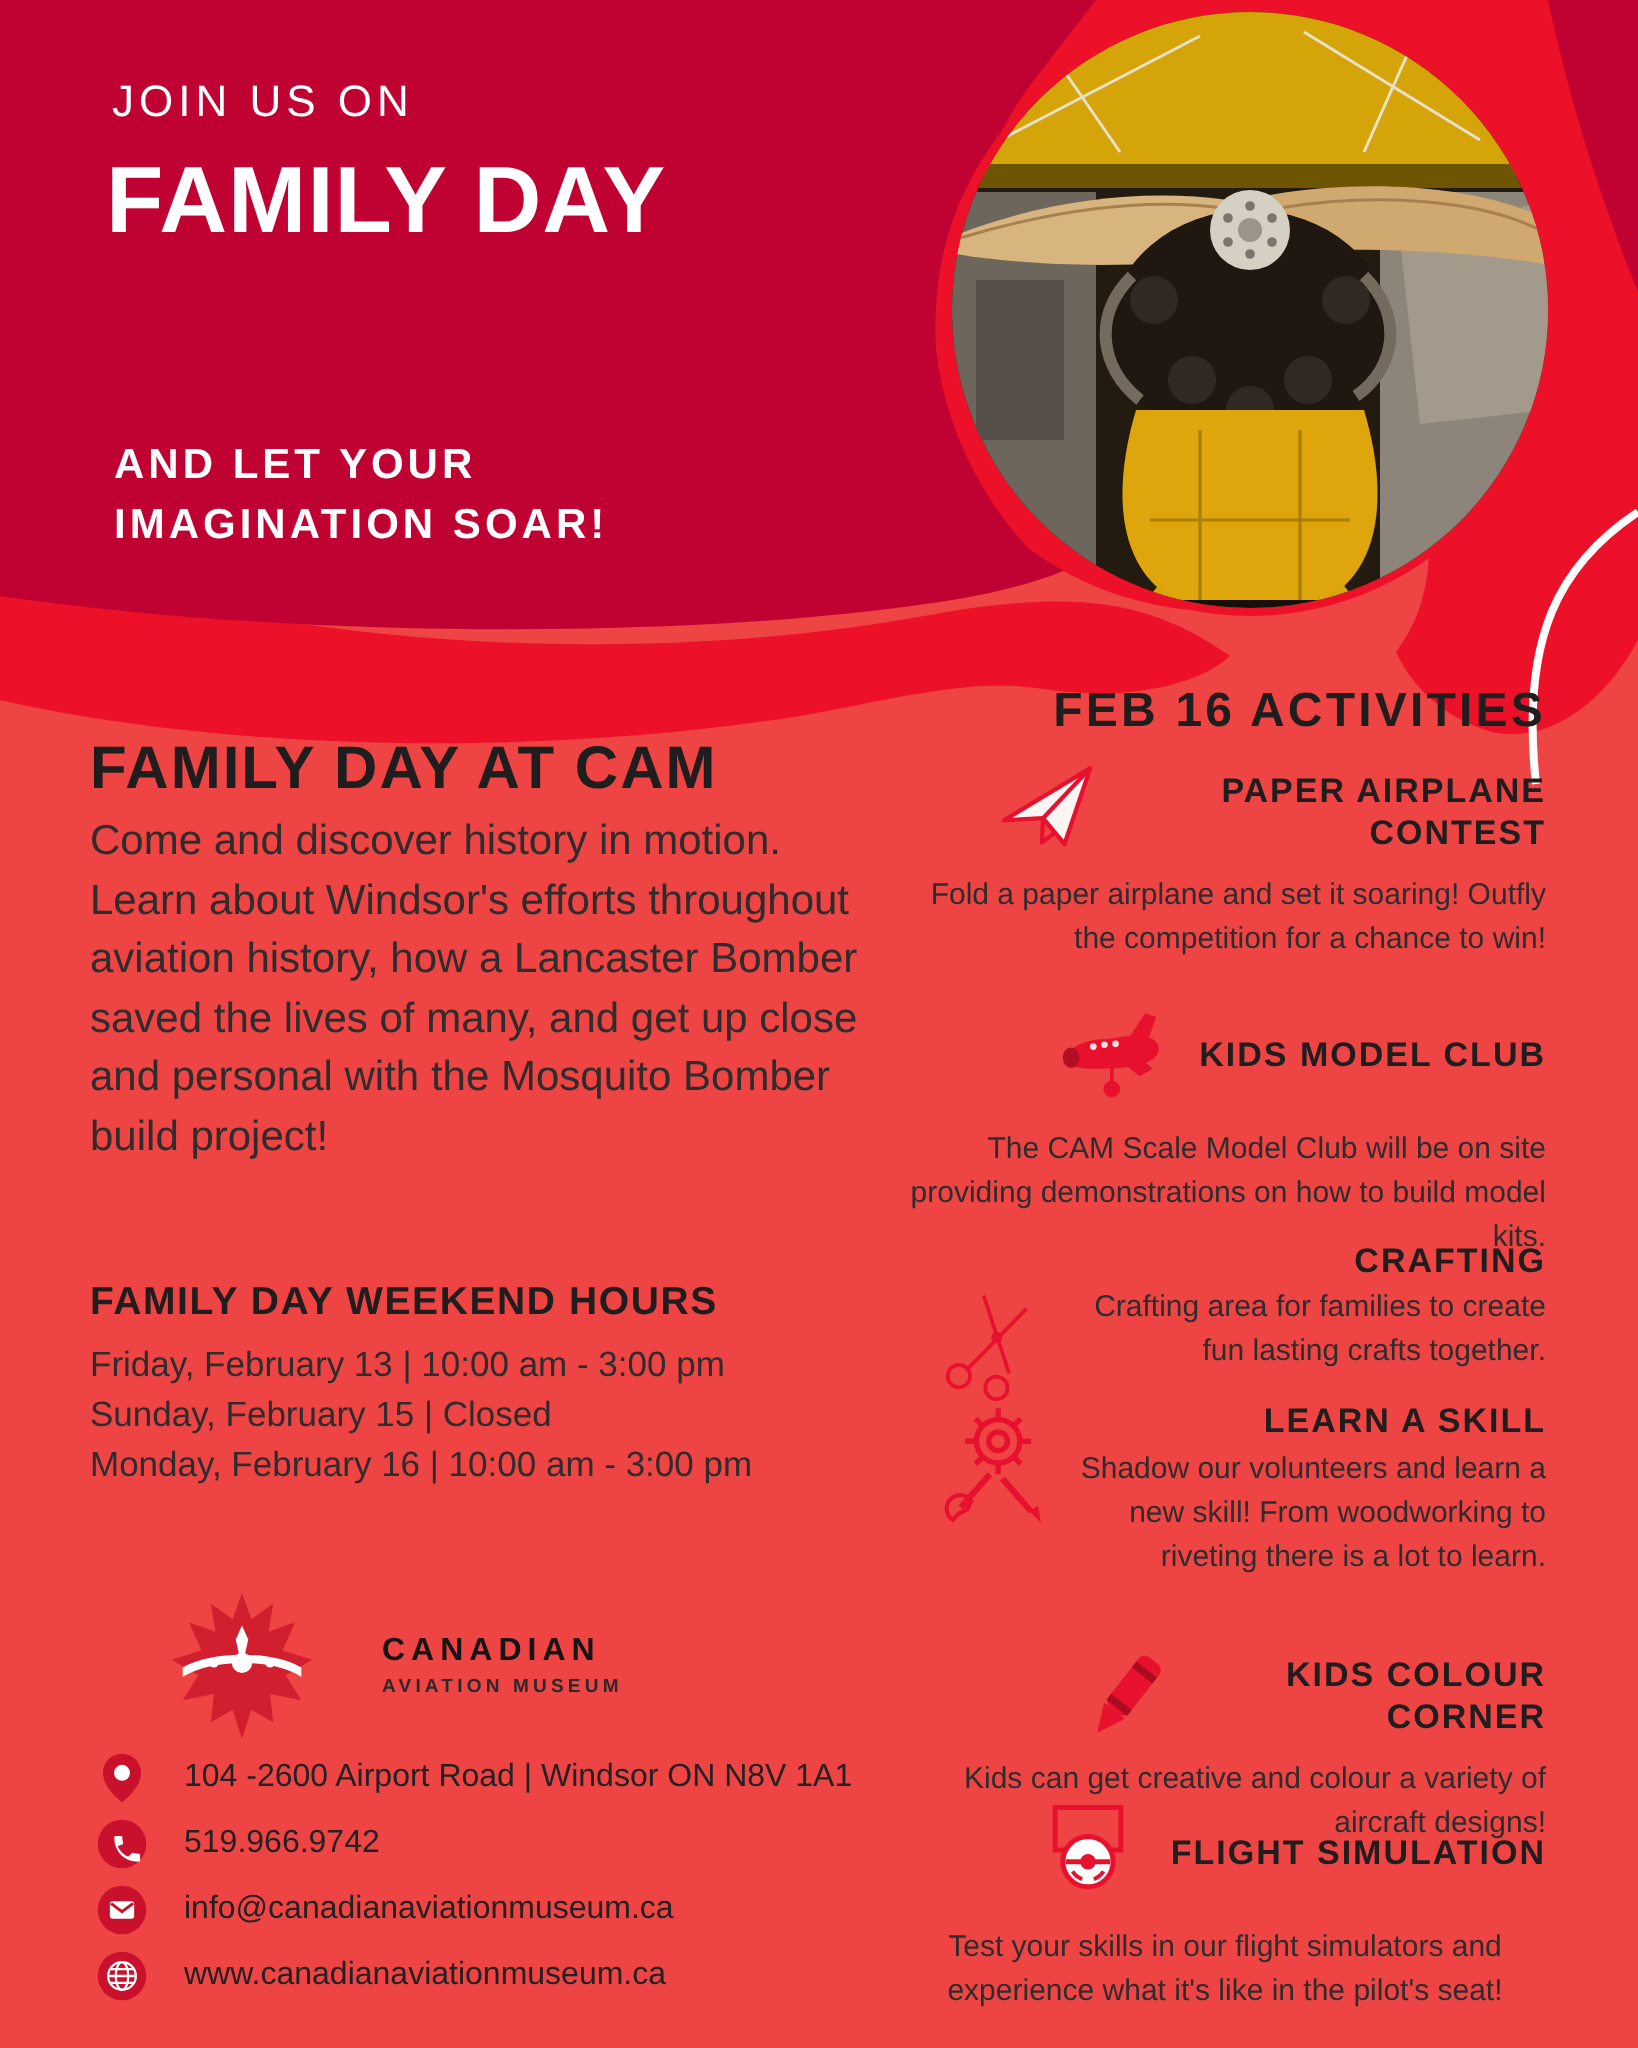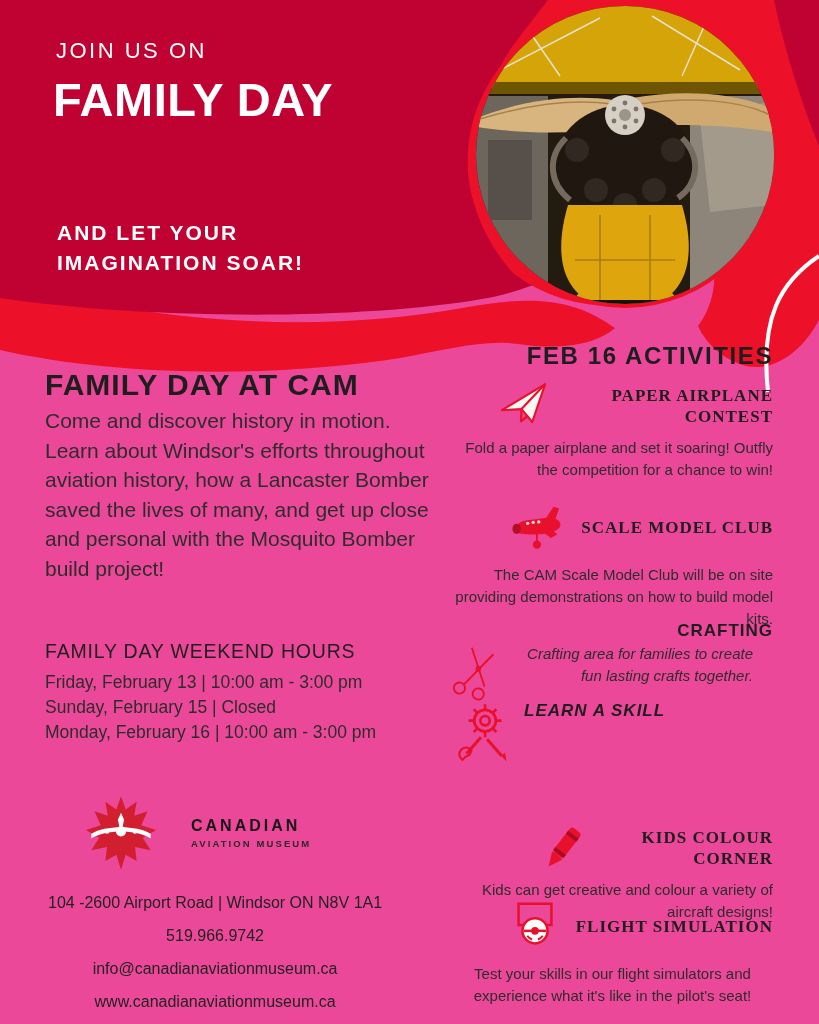--- a/index.html
+++ b/index.html
@@ -1,48 +1,48 @@
 <!DOCTYPE html>
 <html><head>
 <meta charset="utf-8">
 <style>
   html,body{margin:0;padding:0;background:#fff;}
   #poster{
-    position:relative;width:819px;height:1024px;overflow:hidden;background:#ec4899;
+    position:relative;width:819px;height:1024px;overflow:hidden;background:#ef4444;
     font-family:"Liberation Sans",sans-serif;color:#1f1d1e;
   }
   .abs{position:absolute;}
   
   .kicker{left:56px;top:38px;color:#fff;font-size:22px;letter-spacing:2.5px;font-weight:400;}
   .hero-title{left:53px;top:72px;color:#fff;font-size:47px;font-weight:800;letter-spacing:.5px;}
   .hero-date{left:56px;top:140px;color:#fff;font-size:42px;font-weight:400;letter-spacing:2px;}
   .tagline{left:57px;top:218px;color:#fff;font-size:21px;font-weight:700;letter-spacing:2px;line-height:30px;}
   
   .about-title{left:45px;top:368px;font-size:30px;font-weight:800;letter-spacing:1px;}
   .about-text{left:45px;top:406px;width:390px;font-size:21px;line-height:29.5px;color:#2e2c2d;}
-  .hours-title{left:45px;top:640px;font-size:19.5px;font-weight:400;letter-spacing:.8px;}
+  .hours-title{left:45px;top:640px;font-size:19.5px;font-weight:700;letter-spacing:.8px;}
   .hours-list{left:45px;top:670px;width:412px;font-size:17.5px;line-height:25px;color:#2e2c2d;}
   
   .logo{left:75px;top:794px;width:320px;height:78px;display:flex;align-items:center;}
   .logo-text{margin-left:24px;}
   .logo-line1{font-size:16px;font-weight:700;letter-spacing:3px;color:#161415;}
   .logo-line2{font-size:9.5px;font-weight:600;letter-spacing:2.1px;color:#2b292a;margin-top:3px;}
   
   .contact{left:48px;top:876px;display:flex;flex-direction:column;gap:7px;}
-  .contact-row{display:flex;align-items:center;gap:18px;height:26px;flex-direction:column;}
+  .contact-row{display:flex;align-items:center;gap:18px;height:26px;}
   .contact-row .txt{font-size:16px;color:#232122;}
   
   .rc{left:452px;width:321px;}
   .rc-title{top:342px;text-align:right;font-size:24px;font-weight:800;letter-spacing:1.6px;}
-  .act .hdr{display:flex;justify-content:flex-end;align-items:center;gap:12px;font-family:Liberation Serif, serif;}
+  .act .hdr{display:flex;justify-content:flex-end;align-items:center;gap:12px;}
   .act .name{text-align:right;font-size:17px;font-weight:800;letter-spacing:1px;line-height:21px;}
   .act .desc{text-align:right;font-size:15px;line-height:22px;color:#2e2c2d;margin-top:3px;}
   .act .desc.center{text-align:center;}
   .a1{top:378px;} .a2{top:502px;} .a3{top:620px;} .a4{top:700px;} .a5{top:820px;} .a6{top:897px;}
-  .rowline{display:flex;justify-content:flex-start;align-items:flex-start;gap:10px;font-style:italic;}
+  .rowline{display:flex;justify-content:flex-end;align-items:flex-start;gap:10px;}
   svg{display:block;}
 </style>
 </head>
 <body>
 
 <div id="poster">
 
   <svg class="abs" style="left:0;top:0" width="819" height="400" viewBox="0 0 819 400">
 
     <path d="M0,276 C150,328 330,332 462,308 C538,294 575,300 615,328 C595,346 555,350 518,344
@@ -201,21 +201,21 @@
           <path d="M7,29 C8,23 17,19 28,19 L41,17 L49,5 L55,7 L51,18 C56,20 58,24 55,28 C50,34 36,35 24,35 C14,35 6,34 7,29 Z"></path>
           <path d="M28,25 L46,39 L53,35 L40,23 Z"></path>
           <circle cx="31" cy="46" r="4.5"></circle>
           <rect x="30" y="34" width="2" height="9"></rect>
           <ellipse cx="9" cy="29" rx="4.5" ry="5.5" fill="#b50d24"></ellipse>
         </g>
         <circle cx="21" cy="23" r="1.8" fill="#fff" opacity=".85"></circle>
         <circle cx="27" cy="22" r="1.8" fill="#fff" opacity=".85"></circle>
         <circle cx="33" cy="21.5" r="1.8" fill="#fff" opacity=".85"></circle>
       </svg>
-      <div class="name">SCALE MODEL CLUB</div>
+      <div class="name">KIDS MODEL CLUB</div>
     </div>
     <div class="desc" style="margin-top:12px">The CAM Scale Model Club will be on site providing demonstrations on how to build model kits.</div>
   </div>
 
   <div class="abs rc act a3">
     <div class="name">CRAFTING</div>
     <div class="rowline" style="margin-top:2px">
       <svg width="56" height="58" viewBox="0 0 60 60">
         <g stroke="#E8112D" stroke-width="2" fill="none" transform="rotate(12 28 30)">
           <path d="M16,6 L38,44"></path>
@@ -237,20 +237,21 @@
           <circle cx="32" cy="20" r="4.5"></circle>
           <path d="M32,4 V9 M32,31 V36 M16,20 H21 M43,20 H48 M21,9 L24.5,12.5 M39.5,27.5 L43,31 M43,9 L39.5,12.5 M24.5,27.5 L21,31"></path>
           <path d="M14,52 L28,36" stroke-width="3"></path>
           <path d="M10,58 a6.5,6.5 0 1 1 9,-9 l-2,4 -4,2 Z" stroke-width="2"></path>
           <path d="M48,54 L34,38" stroke-width="3"></path>
           <path d="M48,54 l4,4 -1,-6 Z" fill="#E8112D" stroke-width="1"></path>
         </g>
       </svg>
       <div style="max-width:235px">
         <div class="name">LEARN A SKILL</div>
+        <div class="desc">Shadow our volunteers and learn a new skill! From woodworking to riveting there is a lot to learn.</div>
       </div>
     </div>
   </div>
 
   <div class="abs rc act a5">
     <div class="hdr">
       <svg width="56" height="56" viewBox="0 0 60 60">
         <g transform="rotate(38 30 30)">
           <rect x="23" y="6" width="14" height="34" rx="4" fill="#E8112D"></rect>
           <path d="M23,40 L30,55 L37,40 Z" fill="#E8112D"></path>

